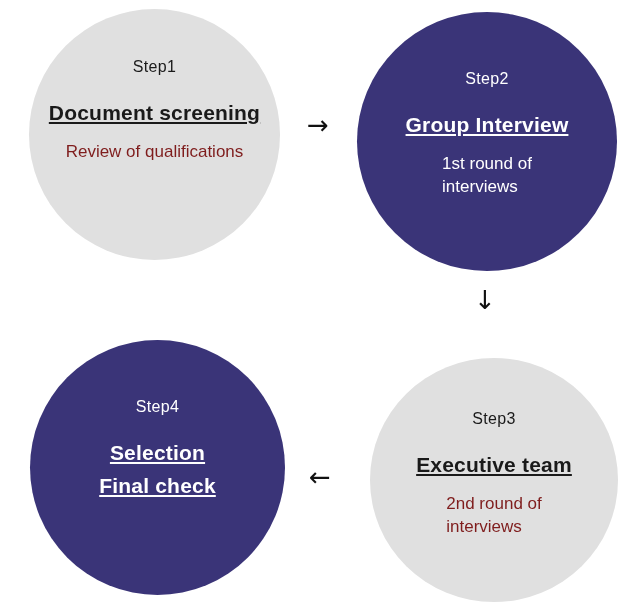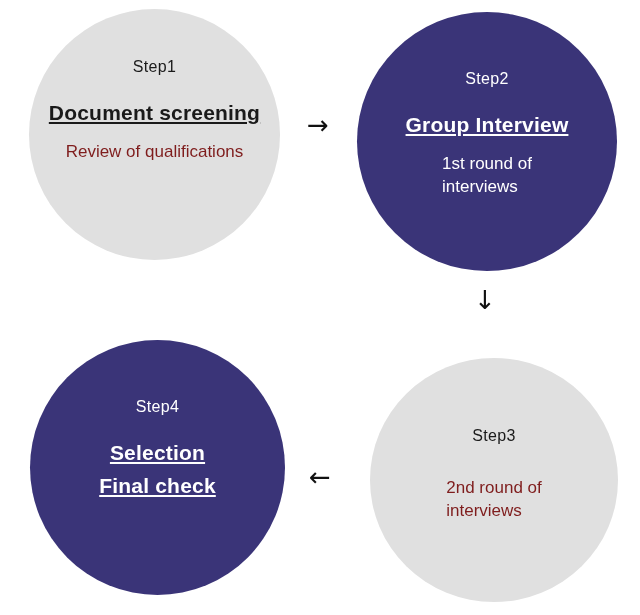--- a/index.html
+++ b/index.html
@@ -93,20 +93,21 @@
       <span class="step-subtitle">
         <span>1st round of</span><br>
         <span>interviews</span>
       </span>
     </div>
   </div>
 
   <div class="circle gray c3">
     <div class="content">
       <span class="step-label">Step3</span>
+      <span class="step-title">Executive team</span>
       <span class="step-subtitle">
         <span>2nd round of</span><br>
         <span>interviews</span>
       </span>
     </div>
   </div>
 
   <div class="circle navy c4">
     <div class="content">
       <span class="step-label">Step4</span>

